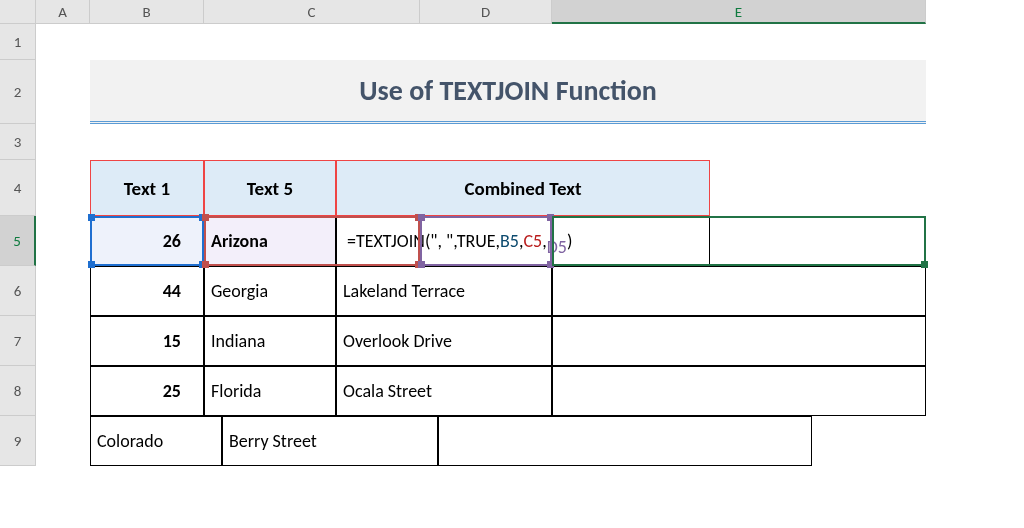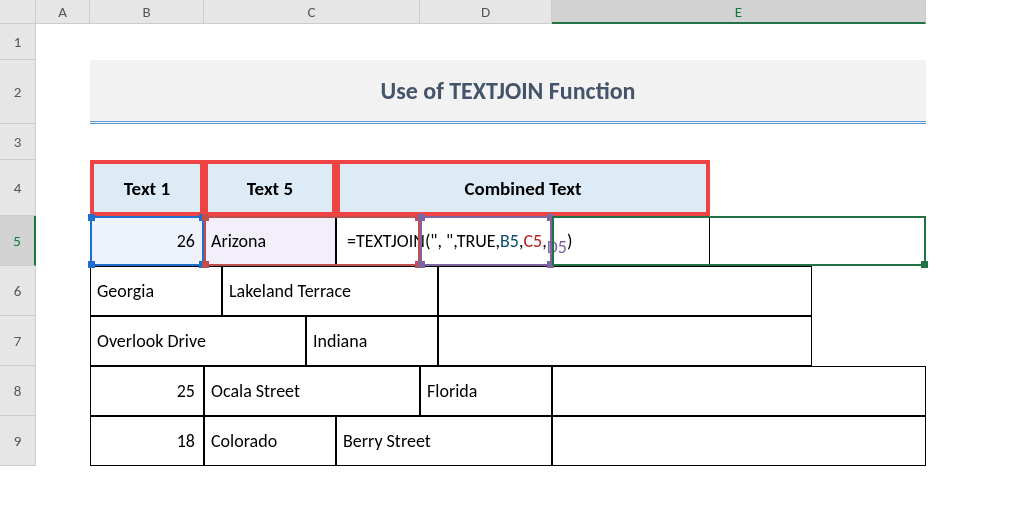--- a/index.html
+++ b/index.html
@@ -33,43 +33,43 @@
   .r5 { height: 50px; }
   .r6 { height: 50px; }
   .r7 { height: 50px; }
   .r8 { height: 50px; }
   .r9 { height: 50px; }
 
   .row { display: flex; }
   .cell { position: relative; }
 
   
-  .title-cell { background: #f2f2f2; border-bottom: 3px double #5b9bd5; display: flex; align-items: center; justify-content: center; font-size: 24px; font-weight: bold; color: #44546a; }
+  .title-cell { background: #f2f2f2; border-bottom: 3px double #5b9bd5; display: flex; align-items: center; justify-content: center; font-size: 28px; font-weight: bold; color: #44546a; }
 
   
-  .hcell { background: #ddebf7; border: 4px solid #ef4444; font-weight: bold; font-size: 19px; text-align: center; display: flex; align-items: center; justify-content: center; }
+  .hcell { background: #ddebf7; border: 1px solid #ef4444; font-weight: bold; font-size: 19px; text-align: center; display: flex; align-items: center; justify-content: center; }
   .dcell { border: 1px solid #000; font-size: 18px; padding: 0 6px; display: flex; align-items: center; }
-  .dcell.num { justify-content: flex-end; padding-right: 8px; }
+  .dcell.num { justify-content: flex-end; padding-right: 22px; font-weight: bold; }
 
   
   .refbox { position: absolute; pointer-events: none; }
   .refbox .handle { position: absolute; width: 7px; height: 7px; background: inherit; }
   .hb { border: 2px solid; }
   .ref-blue { border-color:#1f6fd0; color:#1f6fd0; }
   .ref-red  { border-color:#c0504d; color:#c0504d; }
   .ref-purple{border-color:#8064a2; color:#8064a2; }
   .handle-tl{top:-4px;left:-4px;} .handle-tr{top:-4px;right:-4px;}
   .handle-bl{bottom:-4px;left:-4px;} .handle-br{bottom:-4px;right:-4px;}
 
   .active-cell-border { position:absolute; border:2px solid #217346; pointer-events:none; }
   .active-cell-border .ac-handle { position:absolute; width:7px; height:7px; background:#217346; bottom:-4px; right:-4px; }
 
   .b5bg { background:#eef2fb; }
   .c5bg { background:#fdeeee; }
-  .d5bg { background:#f3effa; }
+  .d5bg { background:#f3effa;font-weight:bold; }
 
   .formula { font-size:18px; white-space:nowrap; padding-left:4px; display:flex; align-items:center; }
   .fn-black{color:#000;} .fn-blue{color:#0c4a6e;} .fn-red{color:#b91c1c;} .fn-purple{color:#8064a2;margin-top:12px;}
 </style>
 </head>
 <body>
 
 <div class="sheet">
   <div class="corner"></div>
 
@@ -135,43 +135,44 @@
             <span class="fn-red">C5</span>
             <span class="fn-black">,</span>
             <span class="fn-purple">D5</span>
             <span class="fn-black">)</span>
         </span>
       </div>
     </div>
 
     <div class="row r6">
       <div class="cell cA"></div>
+      <div class="cell cB dcell num">44</div>
       <div class="cell cD dcell">Georgia</div>
       <div class="cell cC dcell">Lakeland Terrace</div>
       <div class="cell cE dcell"></div>
     </div>
 
     <div class="row r7">
       <div class="cell cA"></div>
+      <div class="cell cB dcell num">15</div>
+      <div class="cell cD dcell">Indiana</div>
       <div class="cell cC dcell">Overlook Drive</div>
-      <div class="cell cD dcell">Indiana</div>
       <div class="cell cE dcell"></div>
     </div>
 
     <div class="row r8">
       <div class="cell cA"></div>
       <div class="cell cB dcell num">25</div>
+      <div class="cell cD dcell">Florida</div>
       <div class="cell cC dcell">Ocala Street</div>
-      <div class="cell cD dcell">Florida</div>
       <div class="cell cE dcell"></div>
     </div>
 
     <div class="row r9">
       <div class="cell cA"></div>
-      <div class="cell cB dcell num">18</div>
       <div class="cell cD dcell">Colorado</div>
       <div class="cell cC dcell">Berry Street</div>
       <div class="cell cE dcell"></div>
     </div>
 
     <div class="refbox hb ref-blue" style="left:54px;top:192px;width:114px;height:50px;background:transparent;">
       <div class="handle handle-tl" style="background:#1f6fd0"></div>
         <div class="handle handle-tr" style="background:#1f6fd0"></div>
       <div class="handle handle-bl" style="background:#1f6fd0"></div>
         <div class="handle handle-br" style="background:#1f6fd0"></div>

